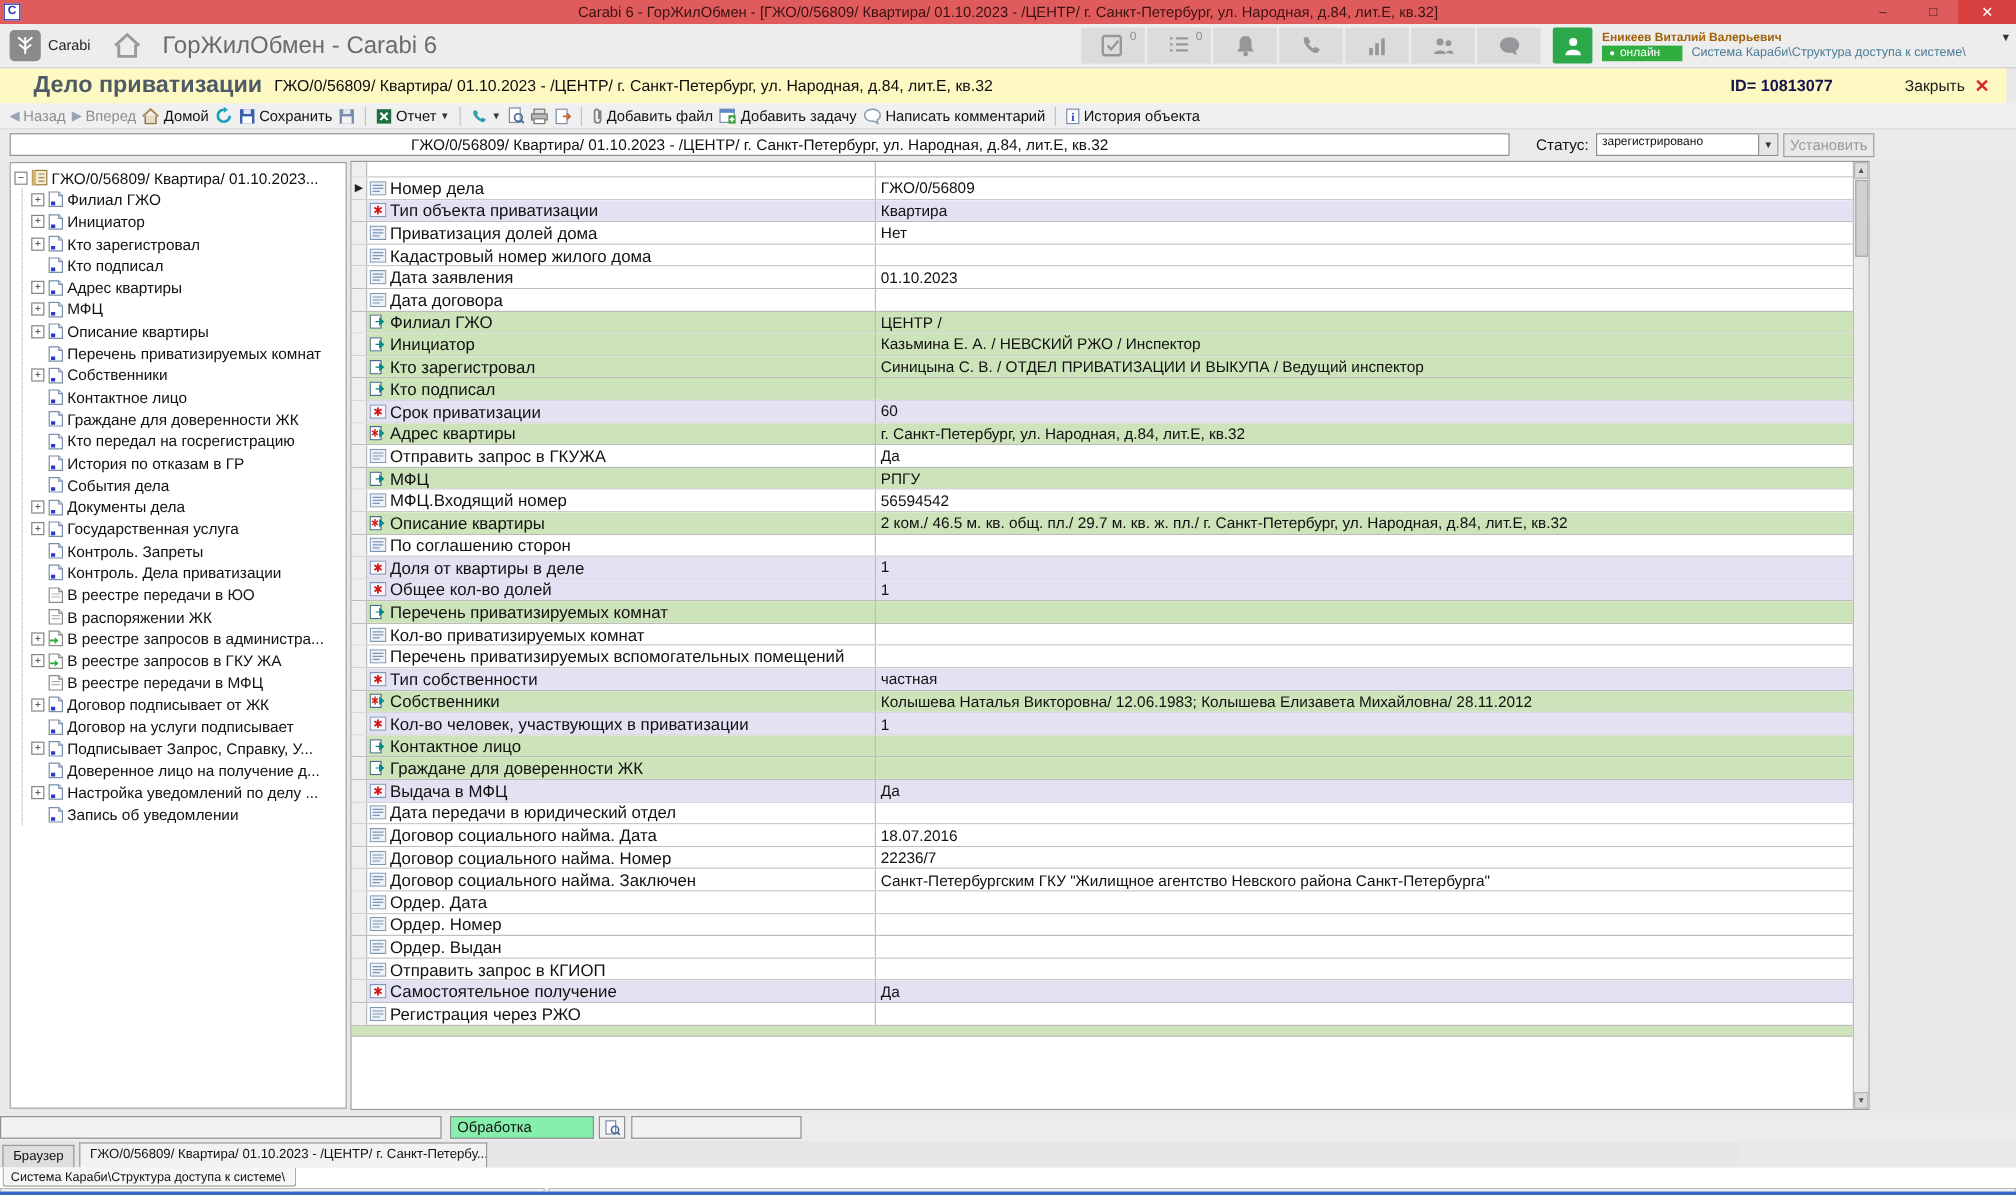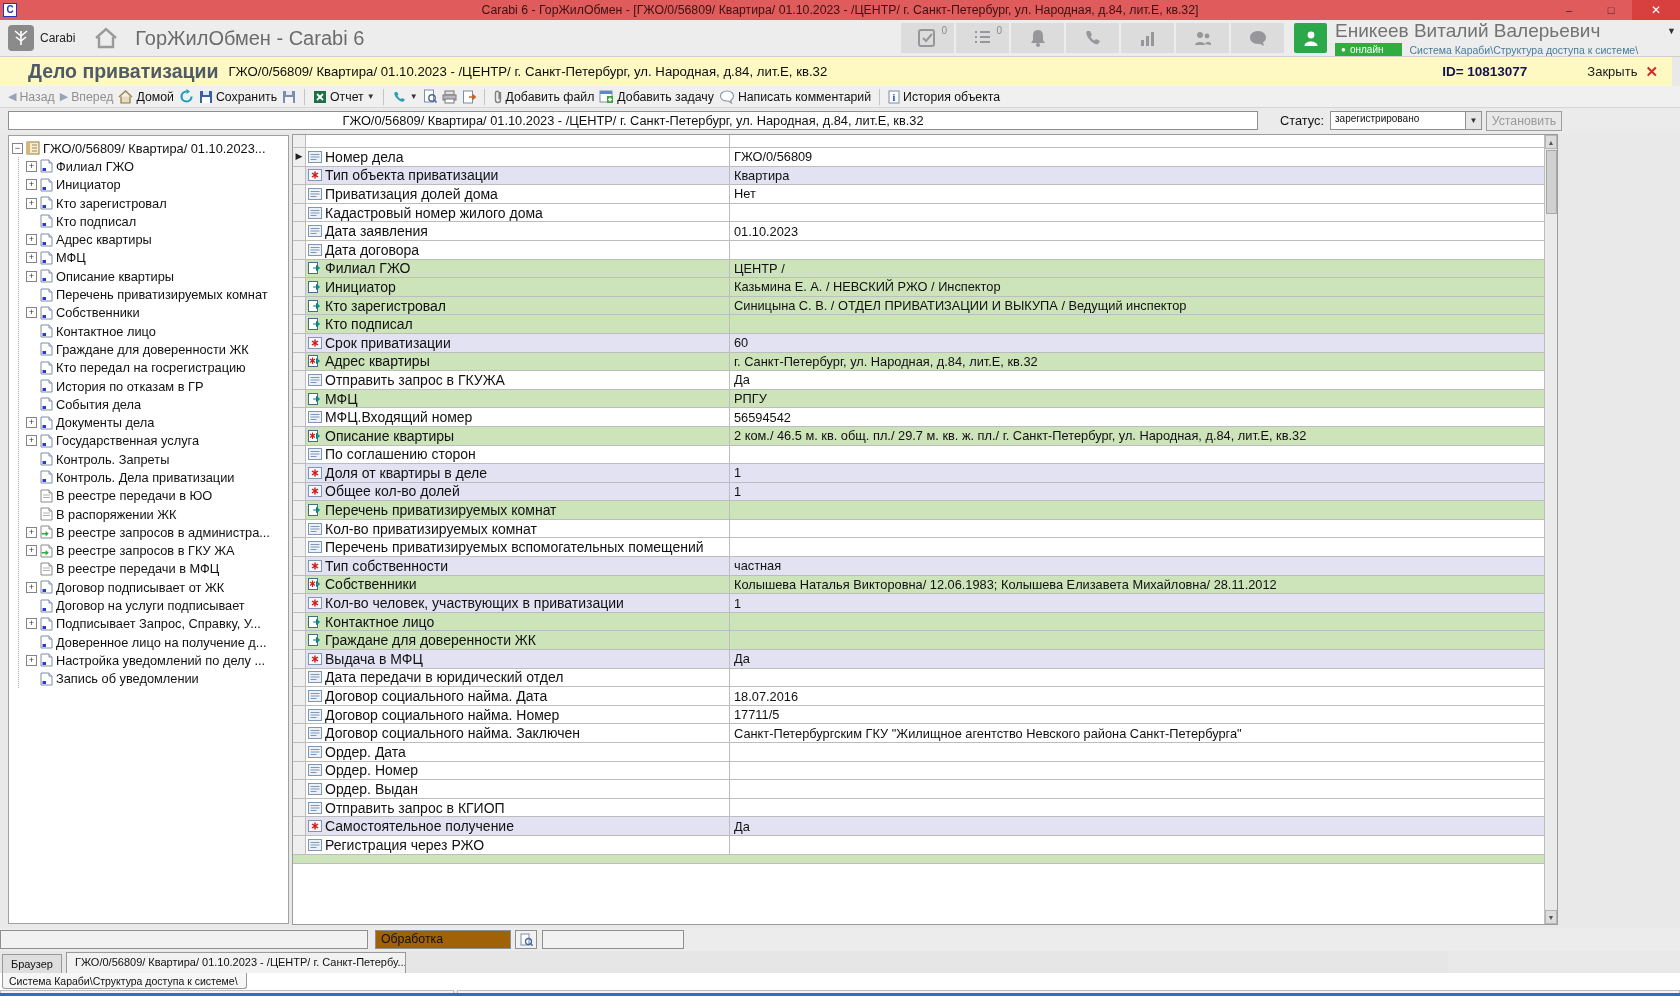--- a/index.html
+++ b/index.html
@@ -18,21 +18,21 @@
   .appheader { position:absolute; left:0; top:20px; width:1680px; height:37px; background:#ededed; border-bottom:1px solid #cfcfcf; display:flex; align-items:center; }
   .brandlogo { width:26px; height:26px; margin-left:8px; background:#8a8a8a; border-radius:4px; display:flex; align-items:center; justify-content:center; }
   .brandname { font-size:12px; color:#222; margin-left:6px; }
   .homebig { margin-left:18px; }
   .apptitle { margin-left:16px; font-size:20px; color:#6b6b6b; }
   .hicons { margin-left:auto; display:flex; gap:2px; align-items:center; }
   .hbtn { width:53px; height:30px; background:#dcdcdc; display:flex; align-items:center; justify-content:center; position:relative; }
   .hbtn .cnt { position:absolute; top:2px; right:7px; font-size:10px; color:#8b8b8b; }
   .avatar { width:33px; height:30px; background:#2aa84a; margin-left:10px; display:flex; align-items:center; justify-content:center; border-radius:2px; }
   .userblock { width:330px; margin-left:8px; }
-  .username { font-weight:normal; font-size:19px; color:#737373; white-space:nowrap; }
+  .username { font-weight:bold; font-size:10px; color:#a16207; white-space:nowrap; }
   .userline2 { display:flex; align-items:center; gap:8px; margin-top:1px; }
   .online { background:#2fae3f; color:#fff; font-size:10px; padding:1px 18px 1px 6px; display:inline-flex; align-items:center; gap:4px; }
   .online .dot { font-size:8px; }
   .ctxpath { color:#4a7d96; font-size:10.5px; white-space:nowrap; }
   .hdropdown { color:#333; font-size:9px; margin:0 4px 14px 2px; }
 
   
   .pageheader { position:absolute; left:0; top:57px; width:1672px; height:29px; background:#fef9c3; display:flex; align-items:center; }
   .ptitle { font-size:19.5px; font-weight:bold; color:#4e5a66; margin-left:28px; white-space:nowrap; }
   .psub { font-size:13.2px; color:#0d0d0d; margin-left:10px; white-space:nowrap; }
@@ -79,21 +79,21 @@
   .partialrow { height:9px; background:#cde3ba; border-bottom:1px solid #bdbdbd; margin-right:13px; }
   .vscroll { position:absolute; right:0; top:0; width:13px; height:100%; background:#eaeaea; border-left:1px solid #bdbdbd; }
   .vscroll .arr { height:14px; text-align:center; font-size:7px; color:#555; line-height:14px; background:#dcdcdc; border:1px solid #b5b5b5; }
   .vscroll .arr.bot { position:absolute; bottom:0; width:100%; }
   .vscroll .thumb { position:absolute; top:15px; left:1px; width:11px; height:64px; background:#d0d0d0; border:1px solid #a8a8a8; }
 
   
   .fieldsrow { position:absolute; left:0; top:928px; width:1680px; height:23px; background:#ececec; display:flex; align-items:center; }
   .ffield { height:19px; border:1px solid #8f8f8f; background:#f2f2f2; }
   .f1 { width:368px; }
-  .f2 { width:136px; margin-left:7px; background:#a16207; padding:1px 5px; font-size:12.3px; }
+  .f2 { width:120px; margin-left:7px; background:#86efac; padding:1px 5px; font-size:12.3px; }
   .fbtn { width:22px; height:19px; margin-left:4px; border:1px solid #8f8f8f; background:#f2f2f2; display:flex; align-items:center; justify-content:center; }
   .f3 { width:142px; margin-left:5px; }
   .tabsrow { position:absolute; left:0; top:951px; width:1448px; height:22px; background:#e6e6e6; display:flex; align-items:flex-end; padding-left:2px; }
   .btab { height:19px; border:1px solid #9a9a9a; border-bottom:none; background:#dedede; font-size:11px; padding:3px 8px 0 8px; white-space:nowrap; }
   .btab.active { background:#f2f2f2; height:21px; margin-left:4px; max-width:340px; overflow:hidden; }
   .whiteband { position:absolute; left:0; top:973px; width:1680px; height:17px; background:#fff; }
   .systab { position:absolute; left:2px; top:0; height:16px; border:1px solid #9a9a9a; border-top:none; background:#f6f6f6; font-size:10.5px; padding:2px 8px 0 6px; white-space:nowrap; border-radius:0 0 3px 3px; }
   .statusbar { position:absolute; left:0; top:990px; width:1680px; height:4px; background:#ececec; display:flex; gap:3px; }
   .sp1 { width:454px; border:1px solid #bdbdbd; background:#f4f4f4; }
   .sp2 { flex:1; border:1px solid #bdbdbd; background:#f4f4f4; }
@@ -1179,21 +1179,21 @@
                 <rect x="0.5" y="0.5" width="13" height="11" fill="#eef2f8" stroke="#7d97b5"></rect>
                 <g stroke="#7d97b5" stroke-width="1">
                   <line x1="2.5" y1="3.5" x2="11.5" y2="3.5"></line>
                   <line x1="2.5" y1="6" x2="11.5" y2="6"></line>
                   <line x1="2.5" y1="8.5" x2="8.5" y2="8.5"></line>
                 </g>
               </svg>
             </span>
             <span>Договор социального найма. Номер</span>
           </span>
-          <span class="vcell">17711/5</span>
+          <span class="vcell">22236/7</span>
         </div>
         <div class="trow field">
           <span class="rowhdr"></span>
           <span class="lcell">
             <span>
               <svg width="14" height="12" viewBox="0 0 14 12">
                 <rect x="0.5" y="0.5" width="13" height="11" fill="#eef2f8" stroke="#7d97b5"></rect>
                 <g stroke="#7d97b5" stroke-width="1">
                   <line x1="2.5" y1="3.5" x2="11.5" y2="3.5"></line>
                   <line x1="2.5" y1="6" x2="11.5" y2="6"></line>

